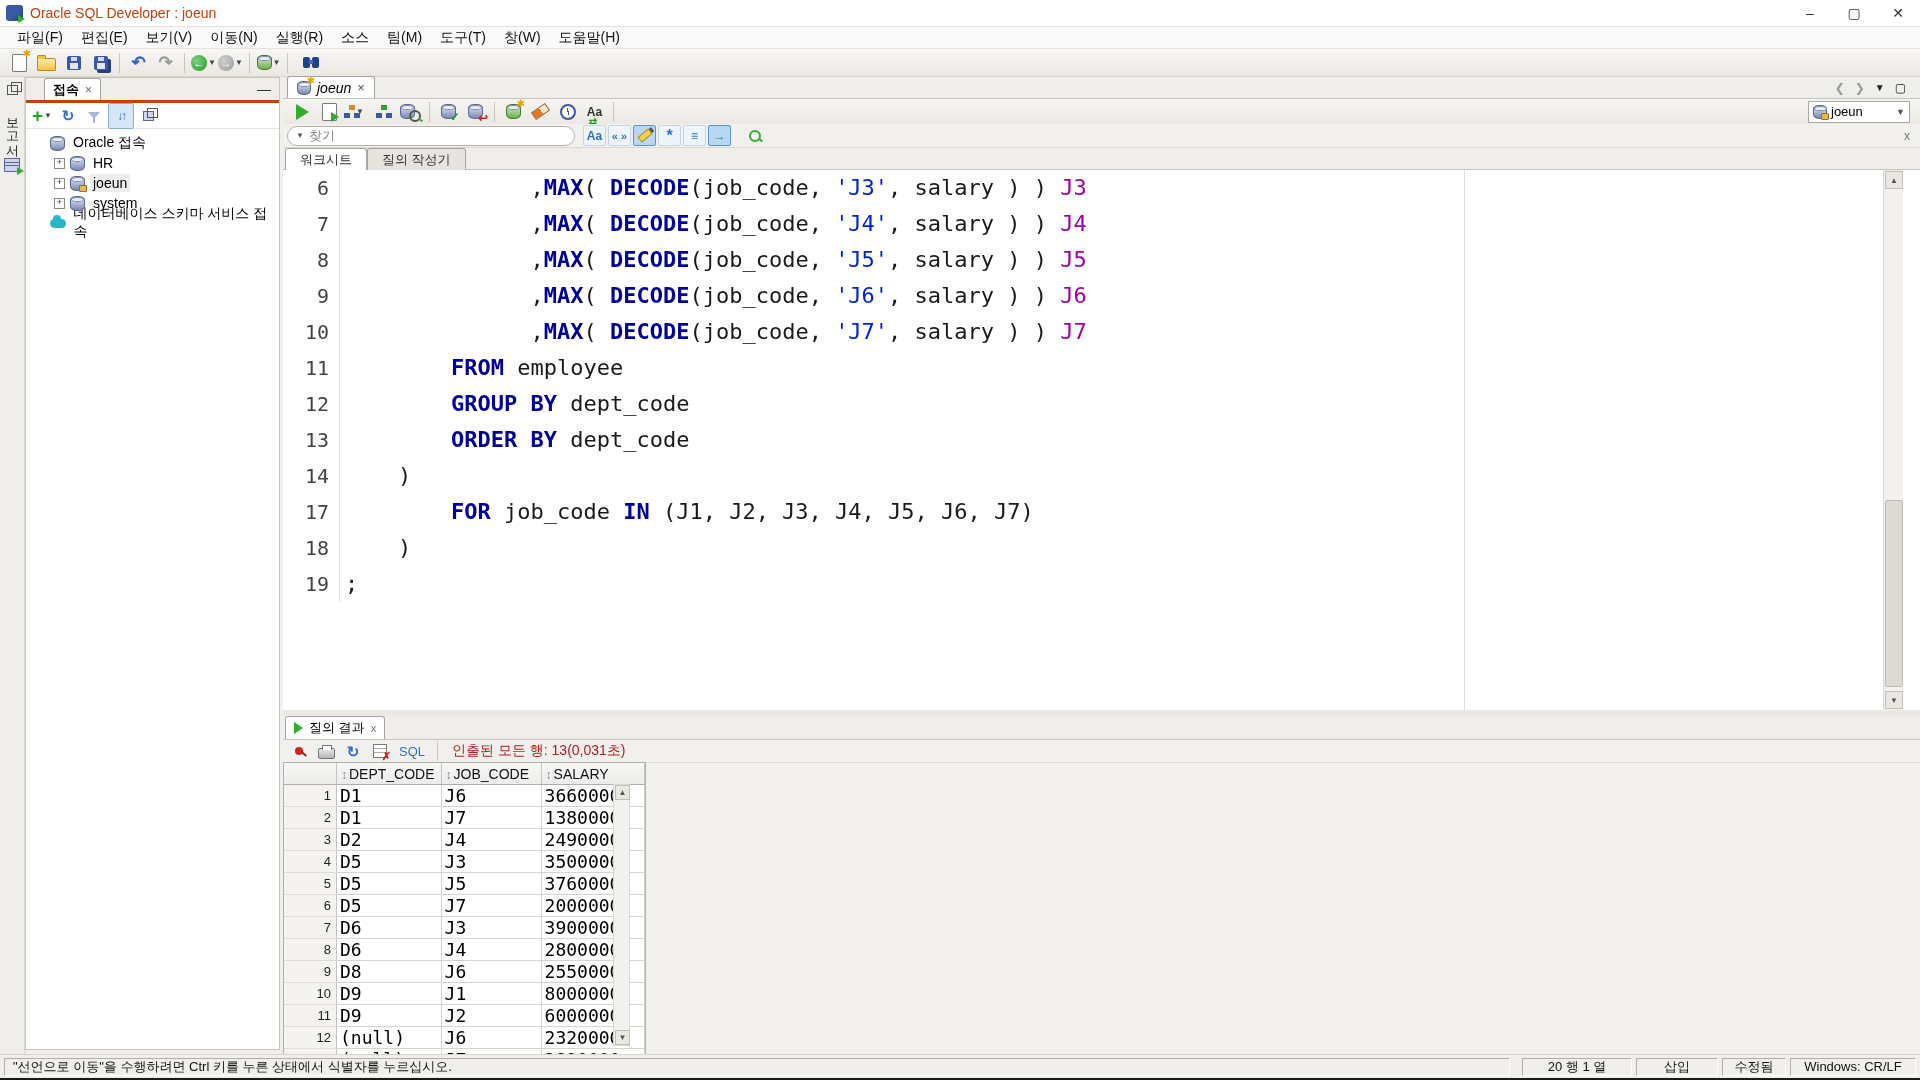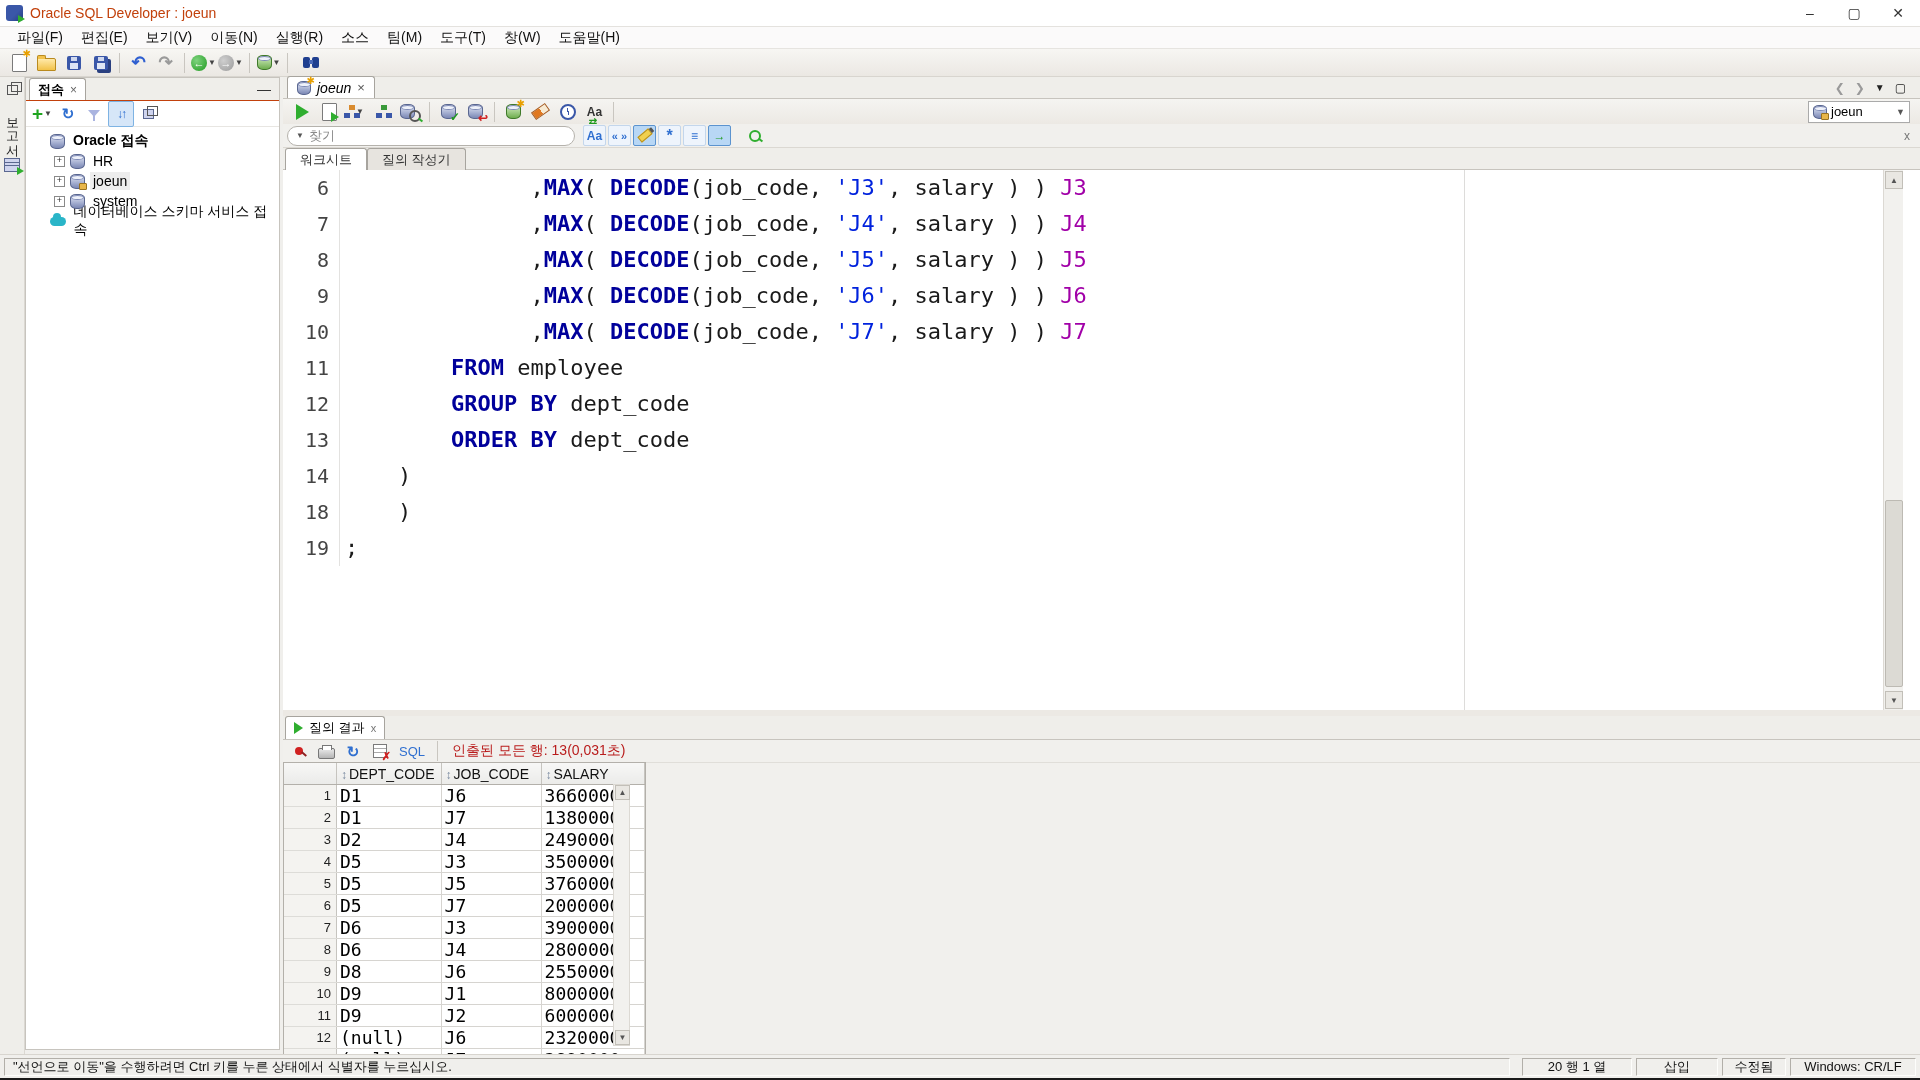--- a/index.html
+++ b/index.html
@@ -72,21 +72,21 @@
   #dockstrip{left:0;top:77px;width:25px;height:977px;background:#efeeea;border-right:1px solid #dbd8d2;display:flex;flex-direction:column;align-items:center;padding-top:8px;box-sizing:border-box}
   #dockstrip .vlabel{writing-mode:vertical-rl;font-size:13px;color:#222;margin:14px 0 10px}
   .ic-restore{width:9px;height:8px;border:1px solid #555;position:relative;background:#efeeea}
   .ic-restore::before{content:"";position:absolute;left:3px;top:-4px;width:9px;height:8px;border:1px solid #555}
   .ic-report{width:14px;height:12px;background:#cfd4ee;border:1px solid #5a6790;position:relative}
   .ic-report::before{content:"";position:absolute;left:0;top:3px;width:14px;height:1px;background:#5a6790;box-shadow:0 3px 0 #5a6790}
   .ic-report::after{content:"";position:absolute;right:-5px;bottom:-4px;width:0;height:0;border-left:7px solid #2fae2f;border-top:4px solid transparent;border-bottom:4px solid transparent}
 
   
   #connpanel{left:25px;top:77px;width:255px;height:973px;background:#fff;border:1px solid #c7c4be;box-sizing:border-box}
-  .paneltabs{height:22px;background:#efeeea;border-bottom:1px solid #c2410c;display:flex;align-items:flex-end;padding-left:3px}
+  .paneltabs{height:22px;background:#efeeea;border-bottom:3px solid #c2410c;display:flex;align-items:flex-end;padding-left:18px}
   .paneltab{height:21px;background:#fff;border:1px solid #a7a49e;border-bottom:none;border-radius:3px 3px 0 0;display:flex;align-items:center;padding:0 8px;font-size:13px;gap:6px}
   .paneltab .close{color:#666;font-size:12px}
   .panel-min{margin-left:auto;margin-right:8px;color:#333;font-size:14px;align-self:center}
   #conn-toolbar{height:25px;display:flex;align-items:center;gap:2px;padding-left:4px;border-bottom:1px solid #e8e6e2}
   #conn-toolbar .tb-btn{width:24px}
   .pressed{background:#d6e6f8;border:1px solid #7eb3e3;border-radius:2px}
   #conn-tree{padding-top:4px;font-size:14px}
   .tree-row{height:20px;display:flex;align-items:center;gap:5px}
   .tree-row .lbl{padding:1px 3px}
   .tree-sel{background:#ededed}
@@ -254,21 +254,21 @@
         <span class="ic-funnel"></span>
       </span>
     <span class="tb-btn pressed">
         <span style="color:#2f6fd0;font-weight:bold;font-size:12px;letter-spacing:-2px">↓↑</span>
       </span>
     <span class="tb-btn">
         <span class="ic-restore" style="border-color:#5a6790;background:#cfd4ee"></span>
       </span>
   </div>
   <div id="conn-tree">
-      <div class="tree-row" style="padding-left: 10px; font-weight: bold;">
+      <div class="tree-row" style="padding-left: 10px;">
         <span style="width: 9px; flex: 0 0 auto;"></span>
         <span class="ic-db"></span>
         <span class="lbl">Oracle 접속</span>
       </div>
       <div class="tree-row" style="padding-left: 28px;">
         <span class="exp">+</span>
         <span class="ic-db"></span>
         <span class="lbl">HR</span>
       </div>
       <div class="tree-row" style="padding-left: 28px;">
@@ -417,20 +417,25 @@
         <div class="code-ln">13</div>
         <div class="gutter-sep"></div>
         <div class="code-text"><span class="tk-p">        </span><span class="tk-k">ORDER BY</span><span class="tk-p"> dept_code</span></div>
       </div>
       <div class="code-row">
         <div class="code-ln">14</div>
         <div class="gutter-sep"></div>
         <div class="code-text"><span class="tk-p">    )</span></div>
       </div>
       <div class="code-row">
+        <div class="code-ln">17</div>
+        <div class="gutter-sep"></div>
+        <div class="code-text"><span class="tk-p">        </span><span class="tk-k">FOR</span><span class="tk-p"> job_code </span><span class="tk-k">IN</span><span class="tk-p"> (J1, J2, J3, J4, J5, J6, J7)</span></div>
+      </div>
+      <div class="code-row">
         <div class="code-ln">18</div>
         <div class="gutter-sep"></div>
         <div class="code-text"><span class="tk-p">    )</span></div>
       </div>
       <div class="code-row">
         <div class="code-ln">19</div>
         <div class="gutter-sep"></div>
         <div class="code-text"><span class="tk-p">;</span></div>
       </div>
     </div>

